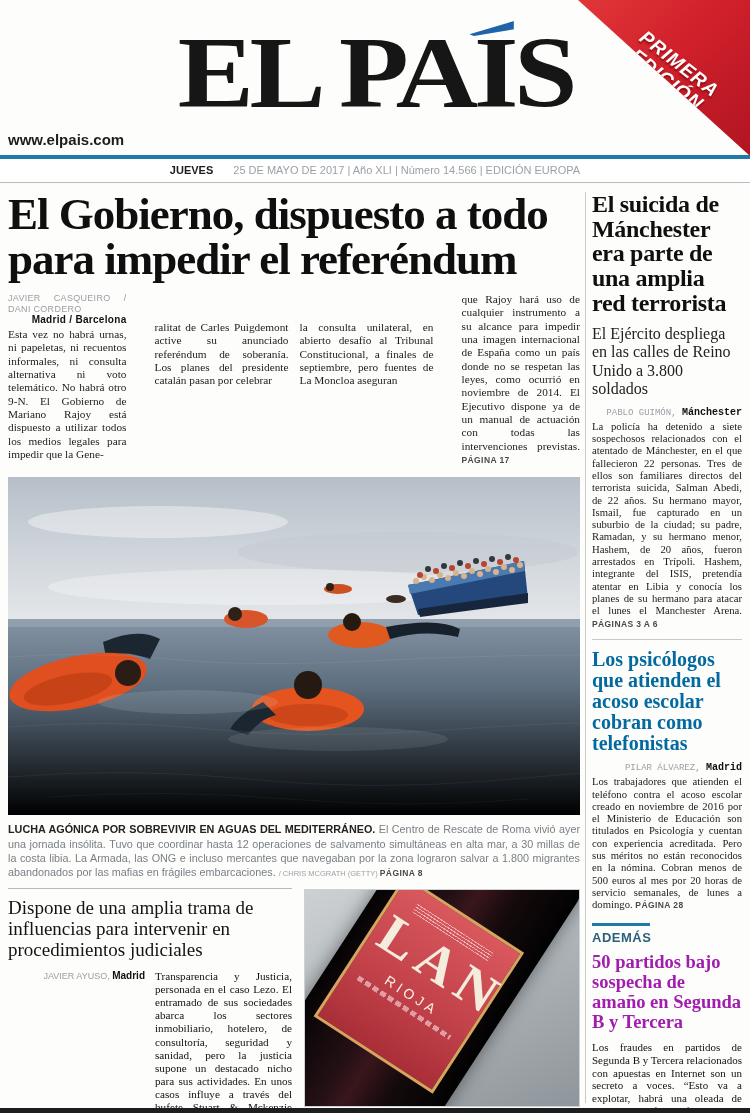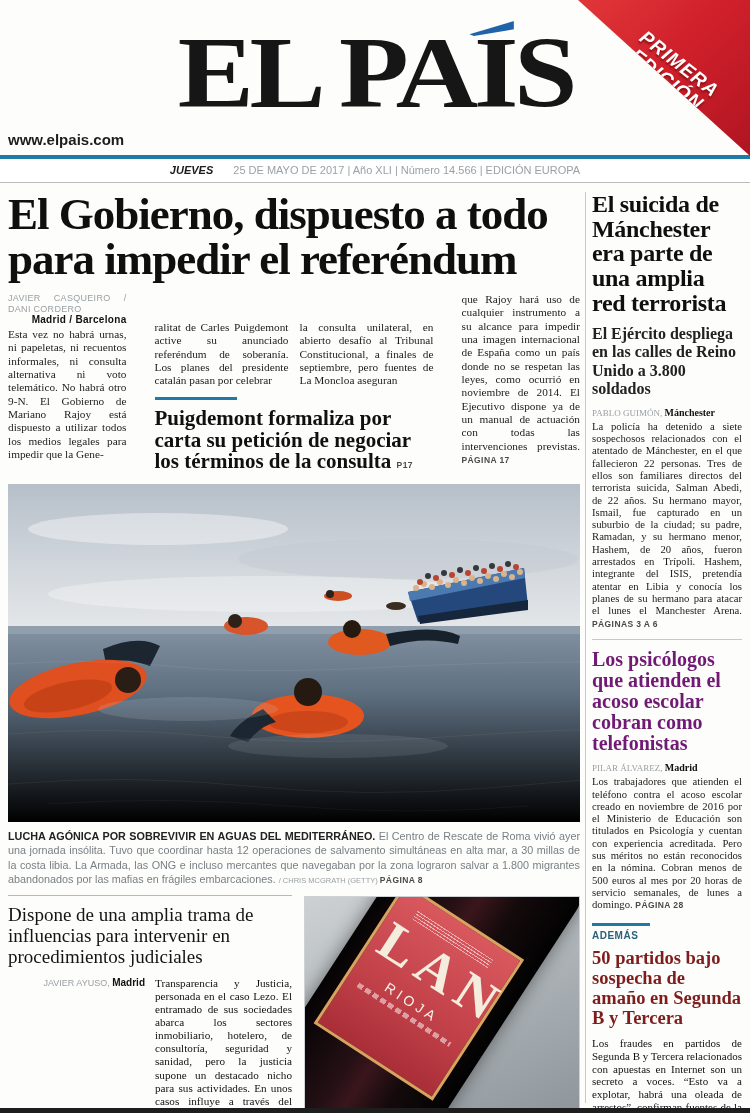--- a/index.html
+++ b/index.html
@@ -43,21 +43,21 @@
     position:absolute; top:131px; left:8px; font-family:"Liberation Sans",sans-serif;
     font-weight:bold; font-size:15px; color:#1d1d1d;
   }
   .dateline {
     position:absolute; top:155px; left:0; width:750px;
     border-top:4px solid #1f7aa6; border-bottom:1px solid #bcbcbc;
     padding:5px 0 6px; text-align:center;
     font-family:"Liberation Sans",sans-serif; font-size:11px; color:#9aa1a6;
     background:#fff;
   }
-  .dateline b { color:#1c1c1c; margin-right:20px;font-style:italic; }
+  .dateline b { color:#1c1c1c; margin-right:20px; }
   
   .main { position:absolute; top:192px; left:8px; width:572px; }
   .rail { position:absolute; top:192px; left:592px; width:150px; }
   .v-divider { position:absolute; top:192px; left:585px; bottom:10px; width:1px; background:#c9c9c9; }
   .bottom-bar { position:absolute; left:0; right:0; bottom:0; height:5px; background:#1d1d1d; }
   
   .lead-h1 { font-size:45px; font-weight:bold; line-height:.99; letter-spacing:-1px; color:#0f0f0f; }
   .lead-sub { margin-top:11px; font-size:21px; line-height:1.12; color:#1a1a1a; }
   .cols { display:flex; gap:28px; margin-top:12px; }
   .col { width:134px; font-size:11.3px; line-height:1.18; text-align:justify; color:#1c1c1c; }
@@ -96,30 +96,30 @@
                border:3px solid #d8a35e; padding-top:14px; text-align:center; }
   .label-red .tiny-lines { width:90px; height:10px; margin:0 auto 2px;
                background:repeating-linear-gradient(180deg,rgba(255,255,255,.55) 0 1px,transparent 1px 3px); }
   .lan-word { font-family:"Liberation Serif",serif; font-weight:bold; font-size:54px; line-height:1;
               color:#f4ecdc; letter-spacing:8px; text-indent:8px; }
   .rioja-word { margin-top:6px; font-family:"Liberation Sans",sans-serif; font-size:14px; letter-spacing:4px; color:#f7f2e6; }
   .rioja-sub { width:110px; height:5px; margin:4px auto 0;
                background:repeating-linear-gradient(90deg,rgba(255,255,255,.5) 0 6px,transparent 6px 9px); }
   
   .rail-h1 { font-size:24px; font-weight:bold; line-height:1.03; letter-spacing:-.3px; color:#0f0f0f; }
-  .rail-sub { margin-top:9px; font-size:16px; line-height:1.16; color:#222;font-weight:bold; }
-  .rail-byline { margin-top:8px; font-family:Liberation Serif, serif; font-size:9px; color:#9aa0a5;
-                 text-transform:uppercase; text-align:left; }
+  .rail-sub { margin-top:9px; font-size:16px; line-height:1.16; color:#222; }
+  .rail-byline { margin-top:8px; font-family:Liberation Mono, monospace; font-size:9px; color:#9aa0a5;
+                 text-transform:uppercase; text-align:right; }
   .rail-byline b { color:#111; text-transform:none; font-size:10px; }
   .rail-body { margin-top:2px; font-size:10.7px; line-height:1.15; text-align:justify; color:#1c1c1c; }
   .rail-divider { border:none; border-top:1px solid #c9c9c9; margin:10px 0 9px; }
-  .rail-h2 { font-size:20px; font-weight:bold; line-height:1.05; color:#701a75; }
+  .rail-h2 { font-size:20px; font-weight:bold; line-height:1.05; color:#0369a1; }
   .ademas-rule { width:58px; height:3px; background:#1f7aa6; margin-bottom:4px; }
-  .ademas-label { font-family:"Liberation Sans",sans-serif; font-weight:bold; font-size:10px; color:#2c5f7c; letter-spacing:.5px; }
-  .rail-h3 { margin-top:8px; font-size:18.5px; font-weight:bold; line-height:1.08; color:#7f1d1d; }
+  .ademas-label { font-family:"Liberation Sans",sans-serif; font-weight:bold; font-size:13px; color:#2c5f7c; letter-spacing:.5px; }
+  .rail-h3 { margin-top:8px; font-size:18.5px; font-weight:bold; line-height:1.08; color:#a21caf; }
   .ademas-body { margin-top:8px; font-size:11px; line-height:1.17; text-align:justify; }
 </style>
 </head>
 <body>
 
 <div class="page">
 
   <div class="ribbon">
     <div class="ribbon-text">
       <span>PRIMERA</span><br>
@@ -150,24 +150,20 @@
           <span>Javier Casqueiro / Dani Cordero</span>
           <span class="place">Madrid / Barcelona</span>
         </div>
         <span>Esta vez no habrá urnas, ni papeletas, ni recuentos informales, ni consulta alternativa ni voto telemático. No habrá otro 9-N. El Gobierno de Mariano Rajoy está dispuesto a utilizar todos los medios legales para impedir que la Gene-</span>
       </div>
 
       <div class="mid">
         <div class="mid-cols">
           <div class="col">ralitat de Carles Puigdemont active su anunciado referéndum de soberanía. Los planes del presidente catalán pasan por celebrar</div>
           <div class="col">la consulta unilateral, en abierto desafío al Tribunal Constitucional, a finales de septiembre, pero fuentes de La Moncloa aseguran</div>
-        </div>
-        <div class="related">
-          <div class="related-rule"></div>
-          <div class="related-h"><span>Puigdemont formaliza por carta su petición de negociar los términos de la consulta </span><span class="pageref">P17</span></div>
         </div>
       </div>
 
       <div class="col">
         <span>que Rajoy hará uso de cualquier instrumento a su alcance para impedir una imagen internacional de España como un país donde no se respetan las leyes, como ocurrió en noviembre de 2014. El Ejecutivo dispone ya de un manual de actuación con todas las intervenciones previstas. </span><span class="pageref">PÁGINA 17</span>
       </div>
     </div>
 
     <div class="photo">
       <svg viewBox="0 0 572 338" preserveAspectRatio="none">

